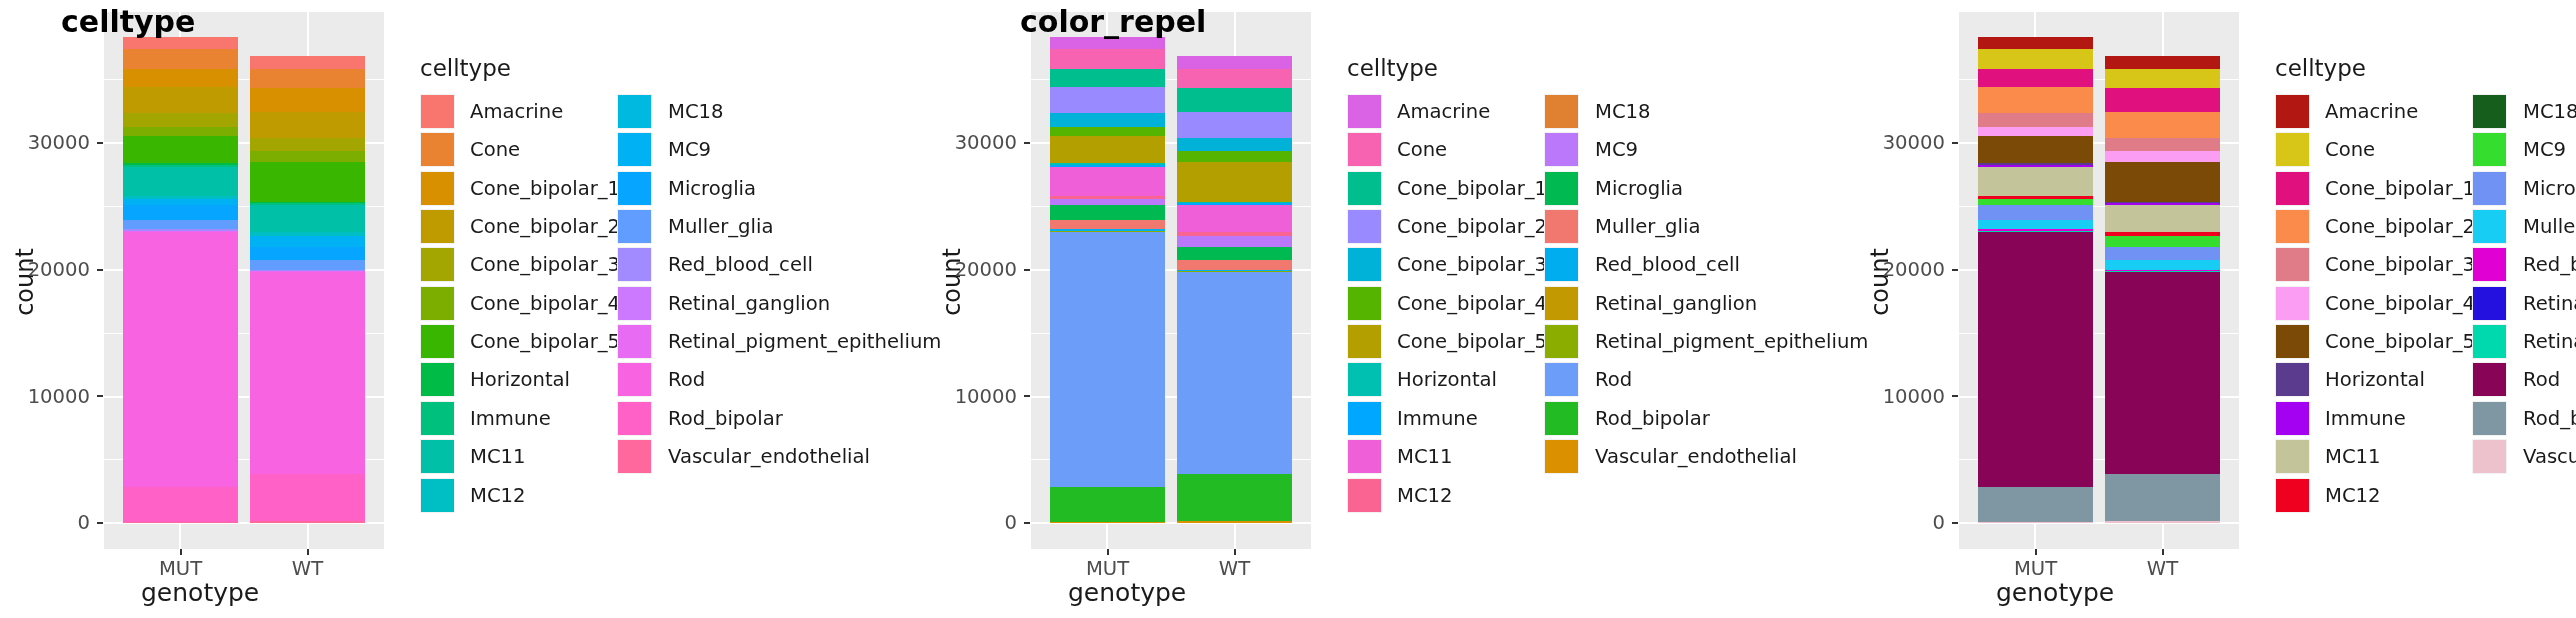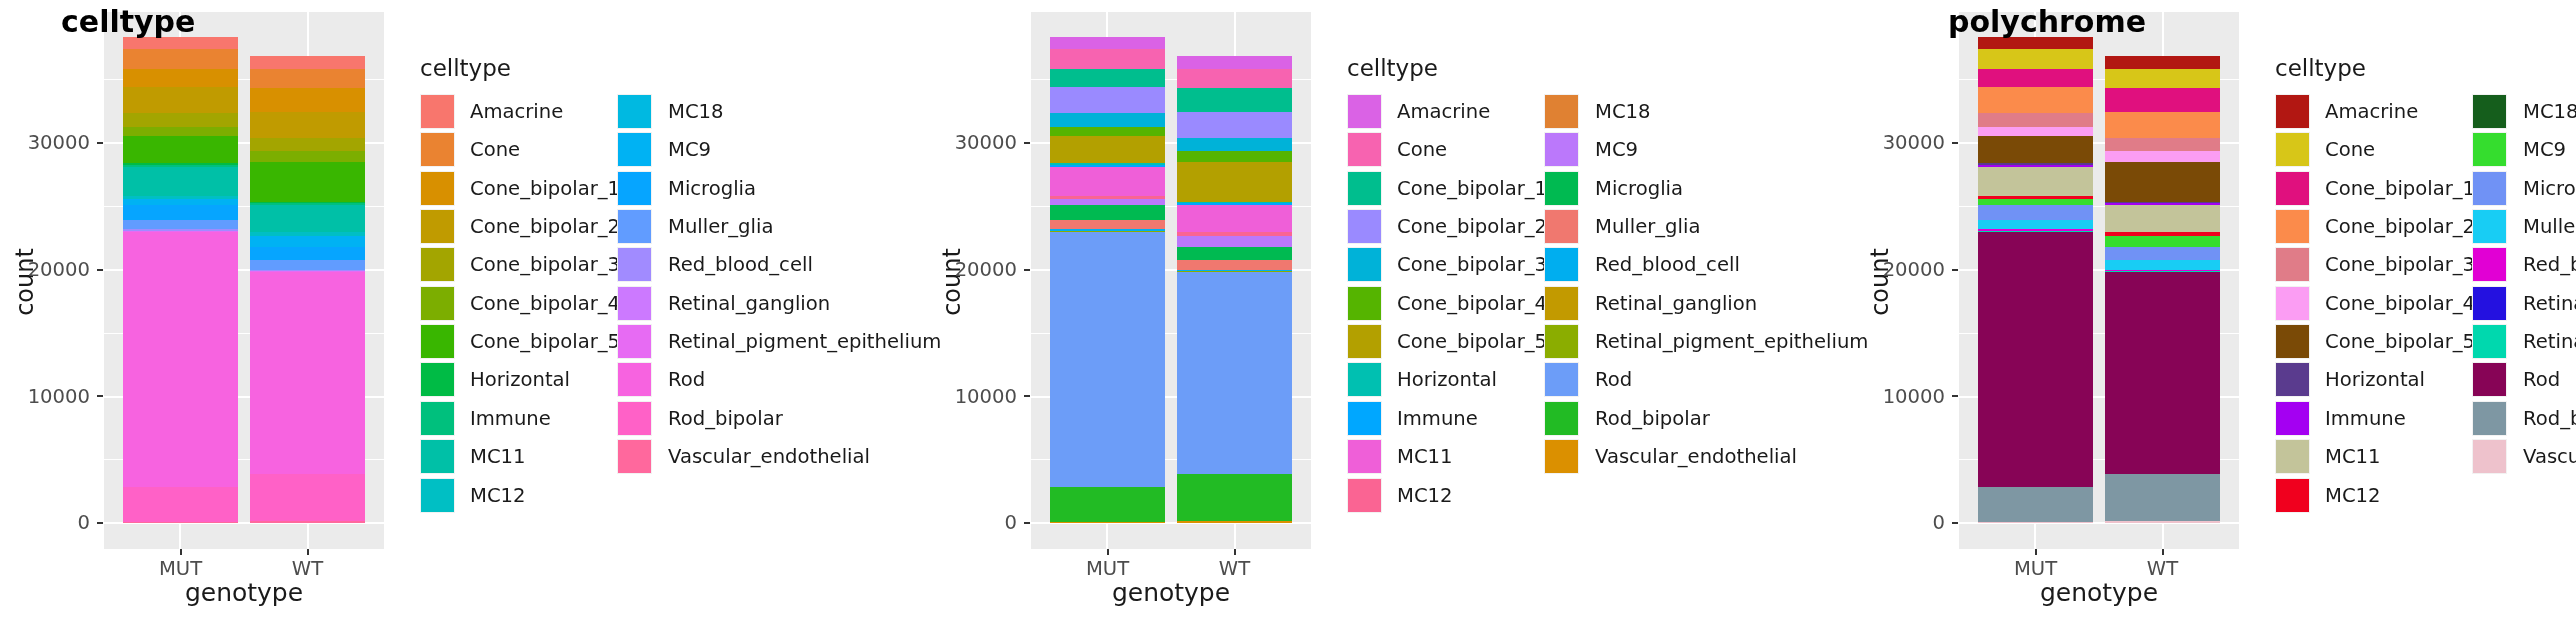--- a/index.html
+++ b/index.html
@@ -18,21 +18,21 @@
   .panel{position:absolute;left:104px;top:12px;width:280px;height:537px;background:#EBEBEB;overflow:hidden;}
   .gridline{position:absolute;background:#FFFFFF;}
   .gridline.h{left:0;width:100%;}
   .gridline.v{top:0;height:100%;}
   .bar{position:absolute;display:flex;flex-direction:column;width:115px;}
   .bar-segment{width:100%;}
   .tick{position:absolute;background:#333333;}
   .y-tick-label{position:absolute;left:0;width:90px;text-align:right;font-size:19.6px;color:#4D4D4D;
                 height:21.6px;line-height:21.6px;}
   .x-tick-label{position:absolute;width:115px;text-align:center;font-size:19.6px;color:#4D4D4D;top:557px;}
-  .xtitle{position:absolute;left:141px;top:578px;width:206px;text-align:center;font-size:25px;color:#1A1A1A;}
+  .xtitle{position:absolute;left:141px;top:578px;width:206px;text-align:left;font-size:25px;color:#1A1A1A;}
   .legend-title{position:absolute;left:420px;top:55px;font-size:23px;color:#1A1A1A;}
   .legend-swatch{position:absolute;width:35px;height:35px;box-sizing:border-box;border:1.5px solid #F2F2F2;}
   .legend-label{position:absolute;height:35px;line-height:35px;font-size:19.6px;color:#1A1A1A;white-space:nowrap;}
 </style>
 </head>
 <body>
 
 <div id="figure">
 
   <section class="chart c1">
@@ -152,20 +152,21 @@
       <div class="y-tick-label" style="top: 259px;">20000</div>
       <div class="tick" style="left: 97px; top: 142px; width: 6.2px; height: 2.1px;"></div>
       <div class="y-tick-label" style="top: 132px;">30000</div>
       <div class="tick" style="left: 180px; top: 549px; width: 2.1px; height: 6.2px;"></div>
       <div class="x-tick-label" style="left: 123px;">MUT</div>
       <div class="tick" style="left: 307px; top: 549px; width: 2.1px; height: 6.2px;"></div>
       <div class="x-tick-label" style="left: 250px;">WT</div>
     </section>
 
   <section class="chart c2">
+    <h2 class="title">color_repel</h2>
     <div class="ytitle">count</div>
     <div class="panel">
         <div class="gridline h" style="top: 447px; height: 1px;"></div>
         <div class="gridline h" style="top: 321px; height: 1px;"></div>
         <div class="gridline h" style="top: 194px; height: 1px;"></div>
         <div class="gridline h" style="top: 67px; height: 1px;"></div>
         <div class="gridline h" style="top: 510px; height: 2.1px;"></div>
         <div class="gridline h" style="top: 384px; height: 2.1px;"></div>
         <div class="gridline h" style="top: 257px; height: 2.1px;"></div>
         <div class="gridline h" style="top: 130px; height: 2.1px;"></div>
@@ -274,21 +275,20 @@
       <div class="y-tick-label" style="top: 259px;">20000</div>
       <div class="tick" style="left: 97px; top: 142px; width: 6.2px; height: 2.1px;"></div>
       <div class="y-tick-label" style="top: 132px;">30000</div>
       <div class="tick" style="left: 180px; top: 549px; width: 2.1px; height: 6.2px;"></div>
       <div class="x-tick-label" style="left: 123px;">MUT</div>
       <div class="tick" style="left: 307px; top: 549px; width: 2.1px; height: 6.2px;"></div>
       <div class="x-tick-label" style="left: 250px;">WT</div>
     </section>
 
   <section class="chart c3">
-    <h2 class="title">polychrome</h2>
     <div class="ytitle">count</div>
     <div class="panel">
         <div class="gridline h" style="top: 447px; height: 1px;"></div>
         <div class="gridline h" style="top: 321px; height: 1px;"></div>
         <div class="gridline h" style="top: 194px; height: 1px;"></div>
         <div class="gridline h" style="top: 67px; height: 1px;"></div>
         <div class="gridline h" style="top: 510px; height: 2.1px;"></div>
         <div class="gridline h" style="top: 384px; height: 2.1px;"></div>
         <div class="gridline h" style="top: 257px; height: 2.1px;"></div>
         <div class="gridline h" style="top: 130px; height: 2.1px;"></div>

